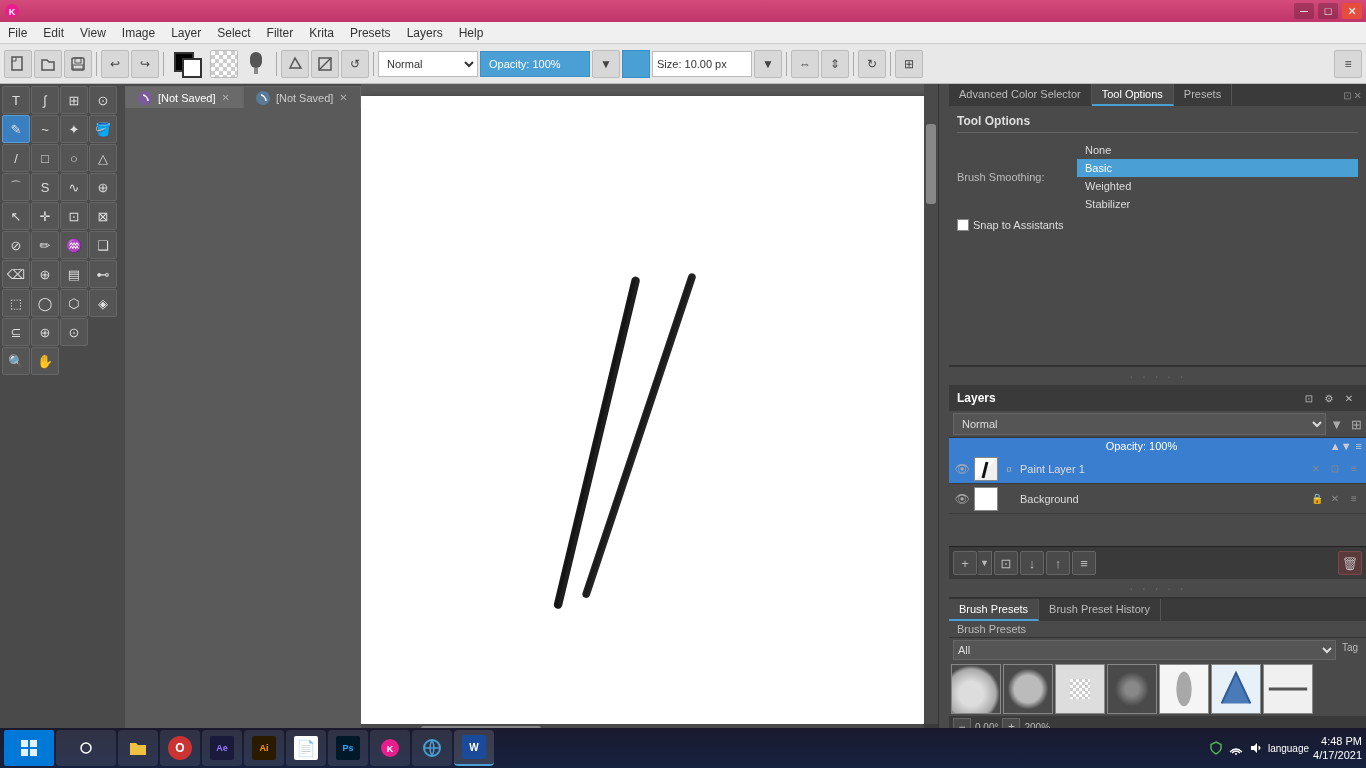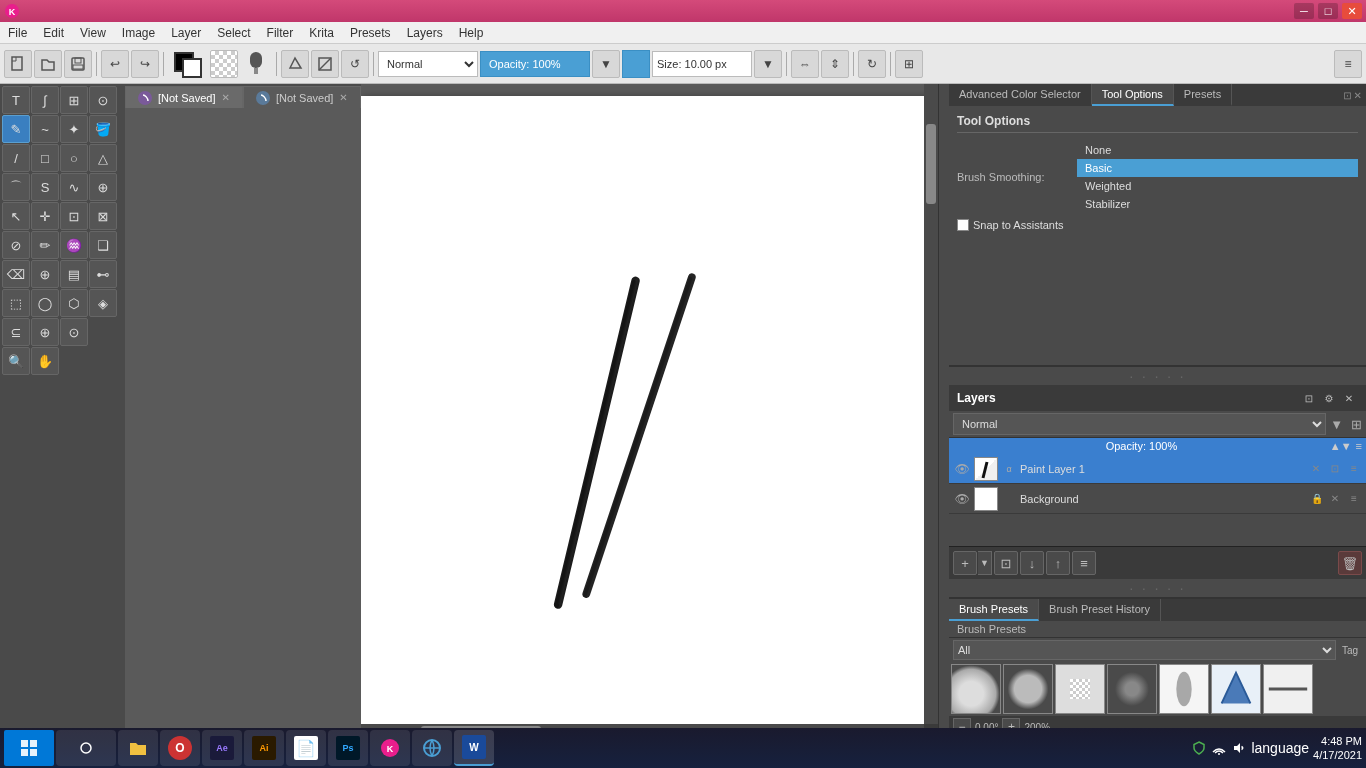--- a/index.html
+++ b/index.html
@@ -146,21 +146,21 @@
     
     #layers-bottom { padding: 4px; display: flex; align-items: center; gap: 2px; background: #3a3a3a; border-top: 1px solid #222; }
     .layers-bottom-btn { width: 24px; height: 24px; display: flex; align-items: center; justify-content: center; font-size: 13px; color: #bbb; cursor: pointer; background: #4a4a4a; border: 1px solid #666; border-radius: 2px; }
 
     
     #brush-panel { background: #4a4a4a; border-top: 2px solid #333; }
     #brush-tabs { display: flex; background: #3a3a3a; }
     .brush-tab { padding: 4px 10px; font-size: 11px; cursor: pointer; color: #bbb; border-right: 1px solid #555; }
     .brush-tab.active { color: white; background: #4a4a4a; border-bottom: 2px solid #4a9fd4; }
     #brush-presets-label { padding: 2px 8px; font-size: 11px; color: #bbb; border-bottom: 1px solid #333; }
-    #brush-filter-row { display: flex; align-items: center; padding: 2px 4px; gap: 2px; }
+    #brush-filter-row { display: flex; align-items: flex-start; padding: 2px 4px; gap: 2px; }
     .brush-filter-select { flex: 1; height: 20px; background: #555; border: 1px solid #666; color: #ddd; font-size: 11px; }
     #brush-grid { display: flex; flex-wrap: wrap; padding: 2px; gap: 2px; }
     .brush-preset {
       width: 50px; height: 50px; background: white; border: 1px solid #888;
       display: flex; align-items: center; justify-content: center; cursor: pointer;
       overflow: hidden;
     }
     #brush-search-row { display: flex; align-items: center; padding: 2px 4px; gap: 2px; background: #3a3a3a; }
     .brush-search-input { flex: 1; height: 20px; background: #555; border: 1px solid #666; color: #ddd; font-size: 11px; padding: 0 4px; }
     .brush-zoom-controls { display: flex; align-items: center; gap: 2px; }
@@ -679,20 +679,20 @@
         </svg>
     </div>
 
     <div class="tray-icon">
       <svg width="14" height="14" viewBox="0 0 14 14">
           <polygon points="2,5 5,5 8,2 8,12 5,9 2,9" fill="white"></polygon>
           <path d="M9.5 5.5 Q12 7 9.5 8.5" fill="none" stroke="white" stroke-width="1.5"></path>
         </svg>
     </div>
 
-    <div style="color:white;font-size:14px;cursor:pointer;">language</div>
+    <div style="color:white;font-size:10px;cursor:pointer;">language</div>
 
     <div id="clock">
       <div>4:48 PM</div>
       <div>4/17/2021</div>
     </div>
   </div>
 </div>
 
 </body></html>

